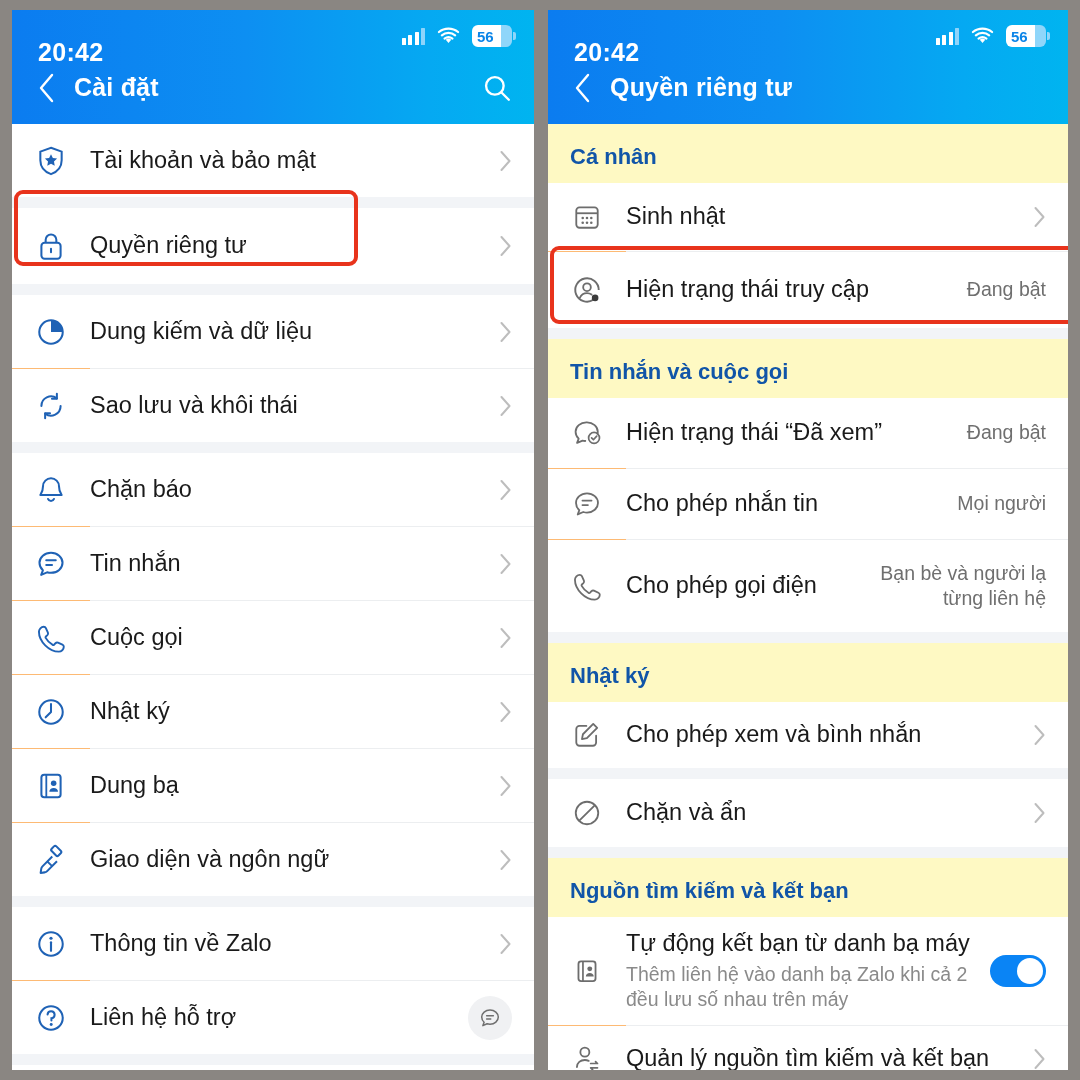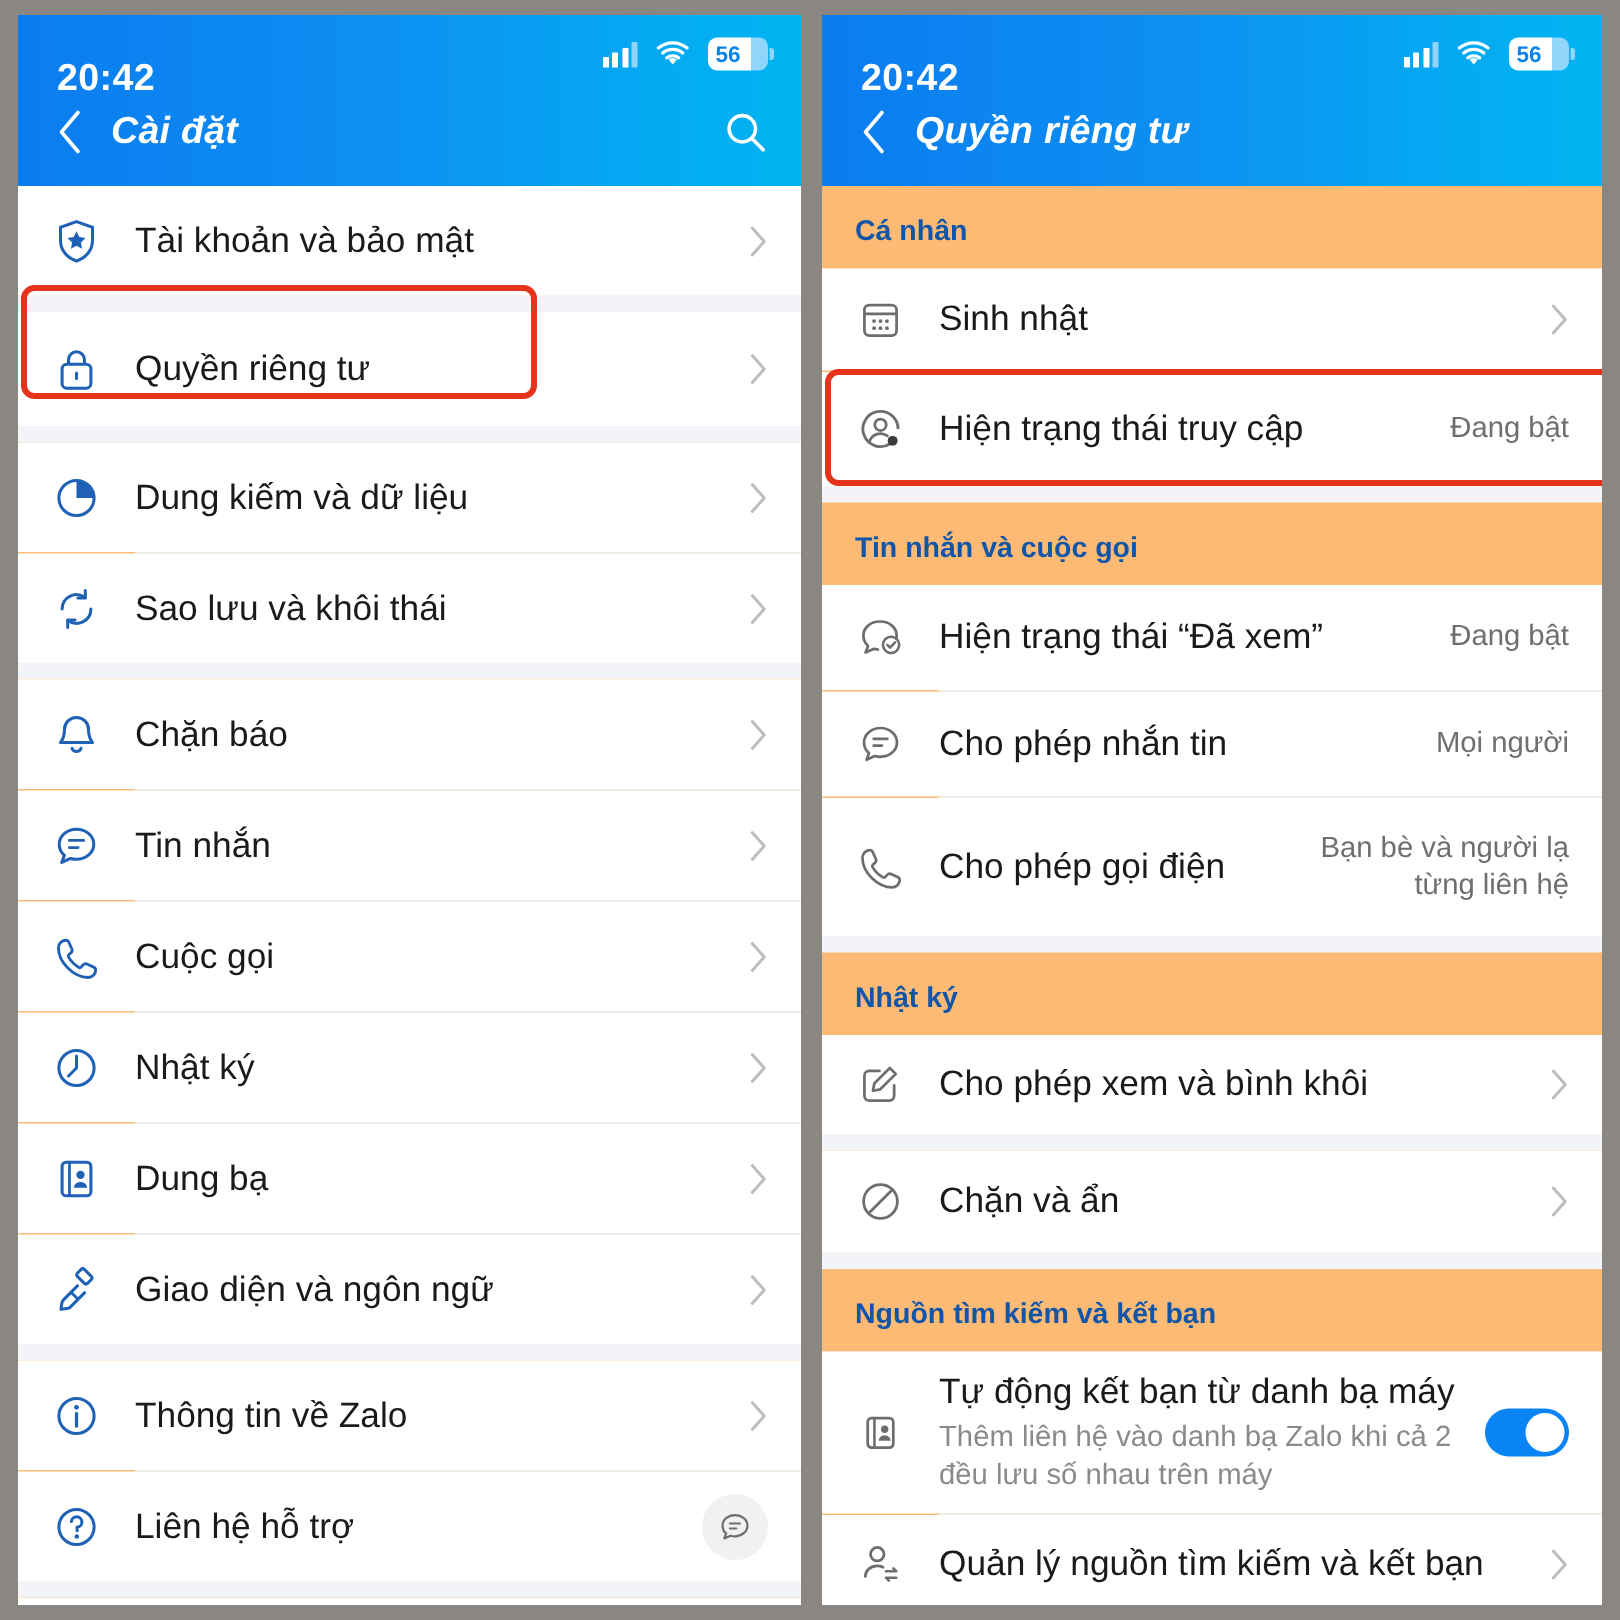--- a/index.html
+++ b/index.html
@@ -54,21 +54,20 @@
     content:""; position:absolute; right:-4px; top:7px;
     width:3px; height:8px; border-radius:0 2px 2px 0; background: #8fd6fa;
   }
 
   
   .navbar {
     height: 62px;
     background: linear-gradient(90deg, #0b7cf0 0%, #0d8ff2 45%, #05a9f2 80%, #00b4f0 100%);
     display: flex; align-items: center; padding: 0 22px 11px 24px;
     color: #fff;
-    font-style: italic;
   }
   .nav-back { width: 38px; display:flex; align-items:center; cursor:pointer; }
   .nav-title { font-size: 25px; font-weight: bold; letter-spacing:.2px; }
   .nav-spacer { flex: 1; }
   .nav-search { width: 36px; display:flex; align-items:center; justify-content:flex-end; cursor:pointer;}
 
   
   .list { background: #ffffff; }
   .gap { height: 11px; background: #f2f4f7; }
   .group { background:#fdba74; }
@@ -90,22 +89,22 @@
     padding-right: 10px;
   }
   .row .value {
     font-size: 19.5px; color: #6f6f6f; text-align: right; line-height: 1.3;
     white-space: pre-line; flex: 0 0 auto; max-width: 200px;
   }
   .row .chev { flex: 0 0 22px; margin-left: 10px; color:#b9b9b9; display:flex; align-items:center; justify-content:flex-end;}
   .divider { height:1px; background:#eceef0; margin-left: 78px; }
 
   .section-title {
-    font-size: 19px; font-weight: bold; color: #1155a8;
-    padding: 20px 0 13px 22px; background:#fdba74;
+    font-size: 22px; font-weight: bold; color: #1155a8;
+    padding: 20px 0 13px 22px; background:#fef9c3;
   }
 
   .sub {
     display:block; font-size: 19.5px; color:#8a8a8a; line-height:1.3; margin-top:3px;
   }
   .row.tall { min-height: 108px; align-items: center; }
 
   .toggle {
     flex: 0 0 56px; height: 32px; border-radius: 16px; background:#0a84f5;
     position: relative; margin-left: 8px; cursor:pointer;
@@ -522,21 +521,21 @@
 
       <div class="section-title">Nhật ký</div>
       <div class="group">
         <div class="row" style="min-height:66px">
           <div class="ico" style="color:#6d6d6d">
             <svg width="30" height="30" viewBox="0 0 28 28">
                 <path d="M22.5 14.6V21a3 3 0 0 1-3 3H7a3 3 0 0 1-3-3V8.5a3 3 0 0 1 3-3h6.4" stroke="#6d6d6d" stroke-width="1.7" fill="none" stroke-linecap="round"></path>
                 <path d="M19.8 3.7l3.7 3.7-9.6 9.6-4.6.9.9-4.6 9.6-9.6z" stroke="#6d6d6d" stroke-width="1.7" fill="none" stroke-linejoin="round"></path>
               </svg>
           </div>
-          <div class="label">Cho phép xem và bình khôi</div>
+          <div class="label">Cho phép xem và bình nhắn</div>
           <div class="chev">
             <svg width="13" height="22" viewBox="0 0 12 22">
                 <path d="M2 2l8 9-8 9" stroke="#bdbdbd" stroke-width="2" fill="none" stroke-linecap="round" stroke-linejoin="round"></path>
               </svg>
           </div>
         </div>
       </div>
 
       <div class="gap"></div>
 

